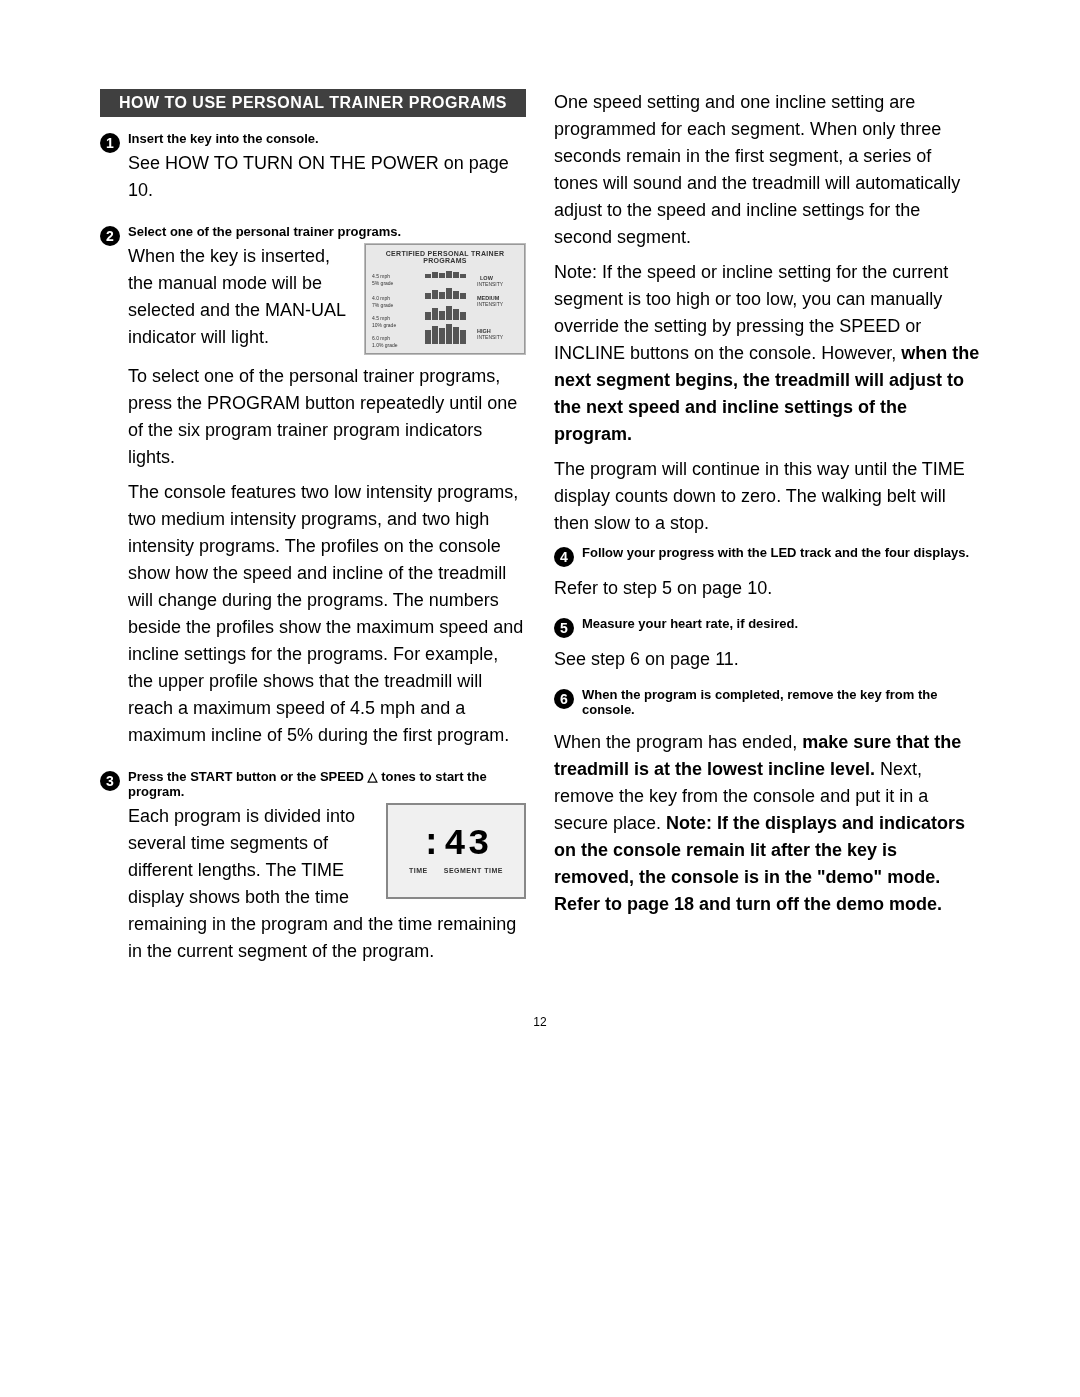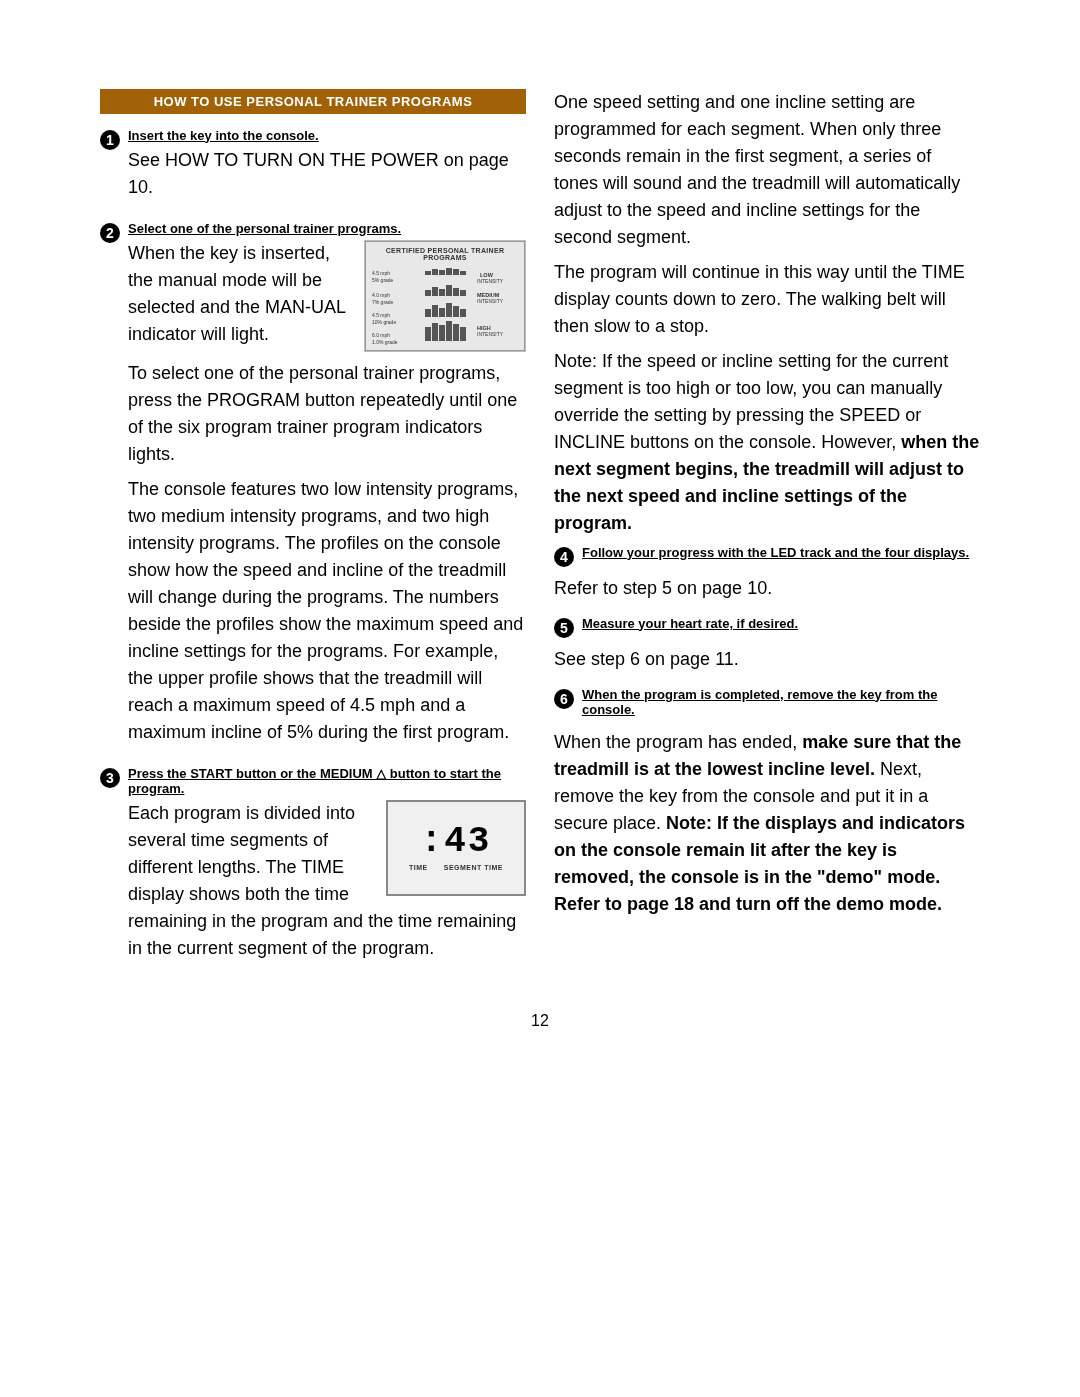--- a/index.html
+++ b/index.html
@@ -23,24 +23,24 @@
     .two-col {
       display: grid;
       grid-template-columns: 1fr 1fr;
       gap: 28px;
     }
     .left-col { }
     .right-col { }
 
     
     .section-header {
-      background: #a16207;
+      background: #404040;
       color: #fff;
       font-weight: bold;
-      font-size: 13px;
+      font-size: 16px;
       text-align: center;
       padding: 5px 10px;
       letter-spacing: 0.5px;
       margin-bottom: 14px;
     }
 
     
     .step {
       display: flex;
       gap: 8px;
@@ -58,21 +58,20 @@
       align-items: center;
       justify-content: center;
       flex-shrink: 0;
       margin-top: 2px;
     }
     .step-content { flex: 1; }
     .step-title {
       font-weight: bold;
       font-size: 13px;
       margin-bottom: 4px;
-      text-decoration: underline;
     }
     p {
       font-size: 18px;
       line-height: 1.5;
       margin-bottom: 8px;
     }
     .inline-img-wrap {
       float: right;
       margin: 0 0 8px 10px;
       border: 1px solid #bbb;
@@ -135,21 +134,21 @@
       margin-top: 4px;
       color: #333;
     }
 
     .bold { font-weight: bold; }
 
     
     .page-number {
       text-align: center;
       margin-top: 30px;
-      font-size: 16px;
+      font-size: 12px;
     }
 
     .right-step-block {
       margin-bottom: 14px;
     }
     .right-step {
       display: flex;
       gap: 8px;
       margin-bottom: 8px;
     }
@@ -234,43 +233,43 @@
           </div>
           <p>To select one of the personal trainer programs, press the PROGRAM button repeatedly until one of the six program trainer program indicators lights.</p>
           <p>The console features two low intensity programs, two medium intensity programs, and two high intensity programs. The profiles on the console show how the speed and incline of the treadmill will change during the programs. The numbers beside the profiles show the maximum speed and incline settings for the programs. For example, the upper profile shows that the treadmill will reach a maximum speed of 4.5 mph and a maximum incline of 5% during the first program.</p>
         </div>
       </div>
 
       <div class="step">
         <div class="step-number">3</div>
         <div class="step-content">
           <div class="step-title">
-            Press the START button or the MEDIUM △ button to start the program.
+            Press the START button or the SPEED △ tones to start the program.
           </div>
           <div class="clearfix">
 
             <div class="timer-img">
               <div class="timer-display">:43</div>
               <div class="timer-labels">
                 <span>TIME</span>
                 <span>SEGMENT TIME</span>
               </div>
             </div>
             <p>Each program is divided into several time segments of different lengths. The TIME display shows both the time remaining in the program and the time remaining in the current segment of the program.</p>
           </div>
         </div>
       </div>
     </div>
 
     <div class="right-col">
       <p>One speed setting and one incline setting are programmed for each segment. When only three seconds remain in the first segment, a series of tones will sound and the treadmill will automatically adjust to the speed and incline settings for the second segment.</p>
-      <p>The program will continue in this way until the TIME display counts down to zero. The walking belt will then slow to a stop.</p>
       <p>
         Note: If the speed or incline setting for the current segment is too high or too low, you can manually override the setting by pressing the SPEED or INCLINE buttons on the console. However, <span class="bold">when the next segment begins, the treadmill will adjust to the next speed and incline settings of the program.</span>
       </p>
+      <p>The program will continue in this way until the TIME display counts down to zero. The walking belt will then slow to a stop.</p>
 
       <div class="right-step-block">
         <div class="right-step">
           <div class="step-number">4</div>
           <div class="step-content">
             <div class="step-title">Follow your progress with the LED track and the four displays.</div>
           </div>
         </div>
         <p>Refer to step 5 on page 10.</p>
       </div>

